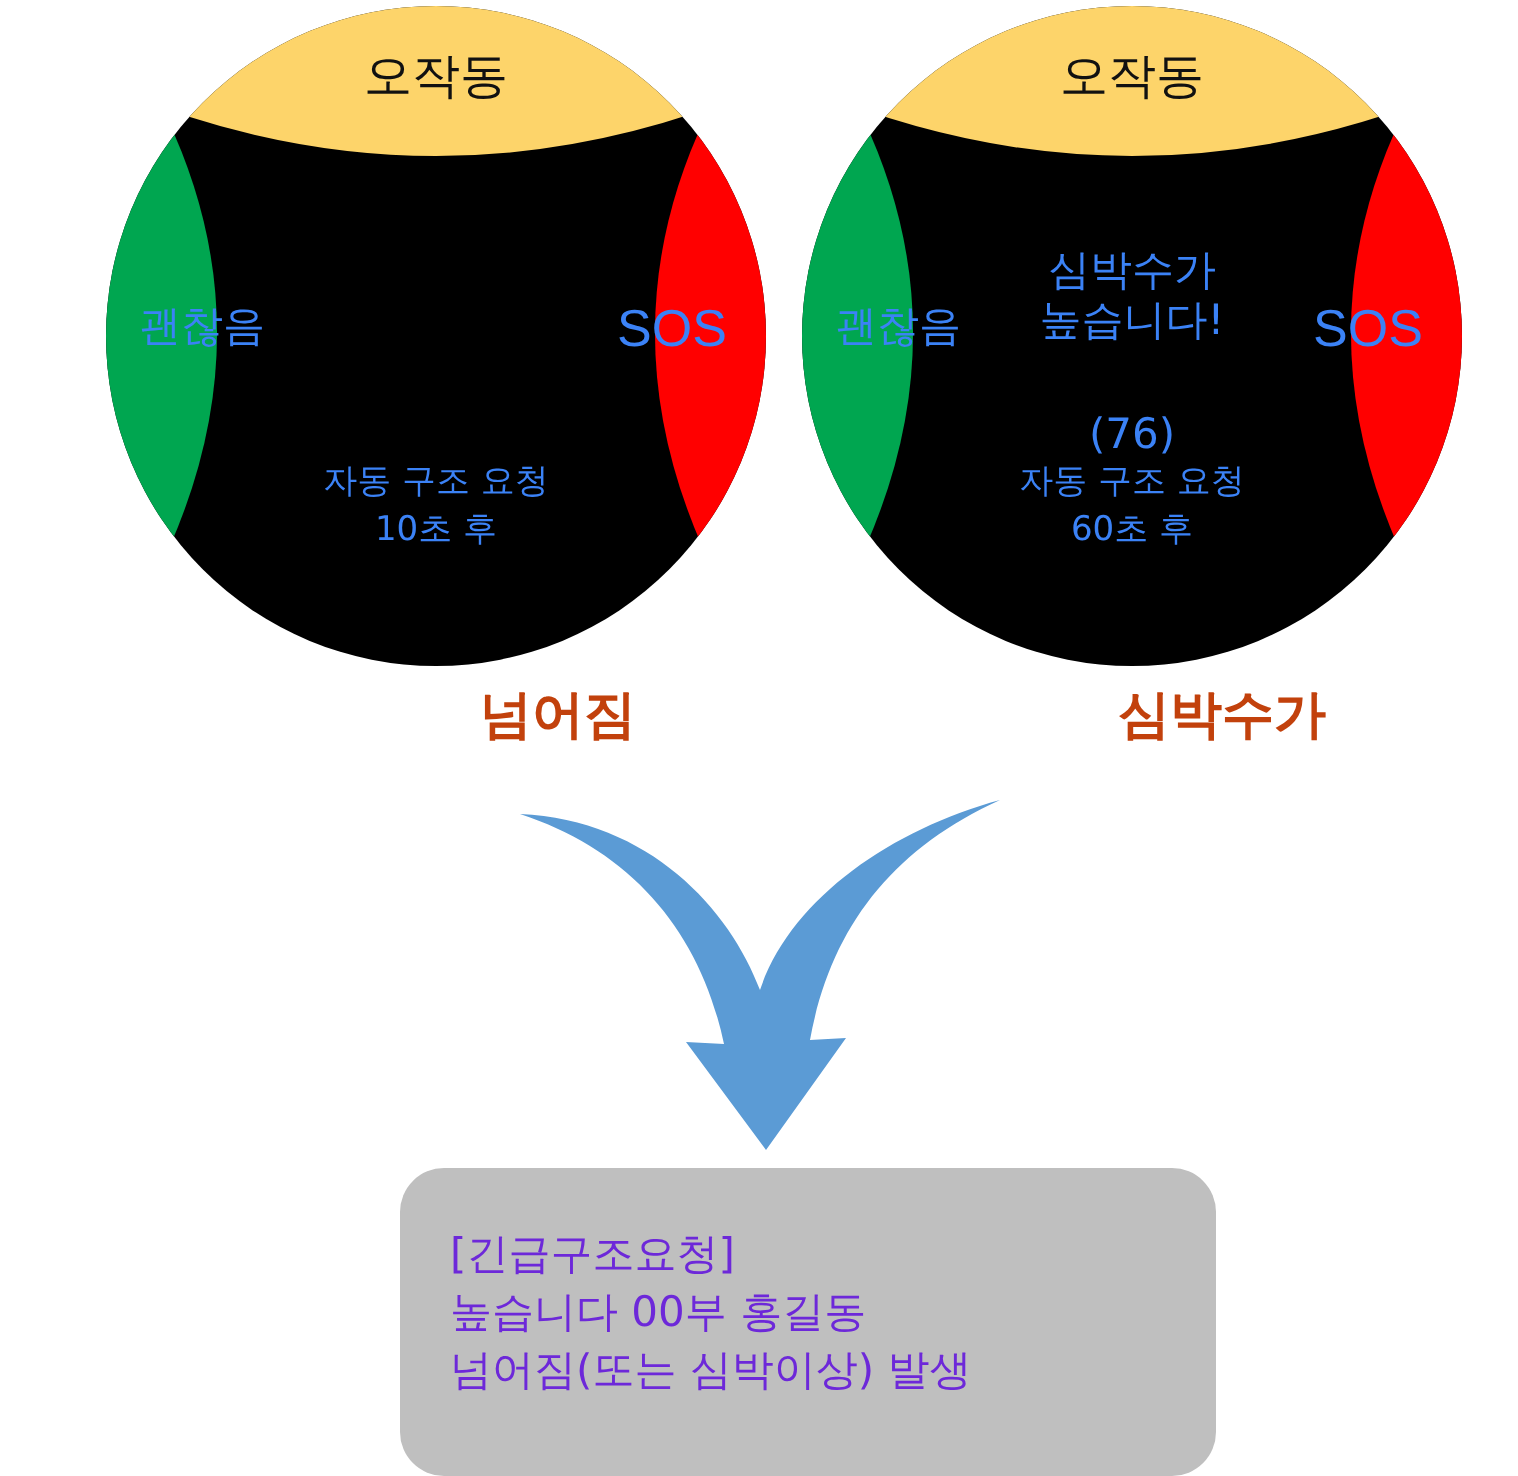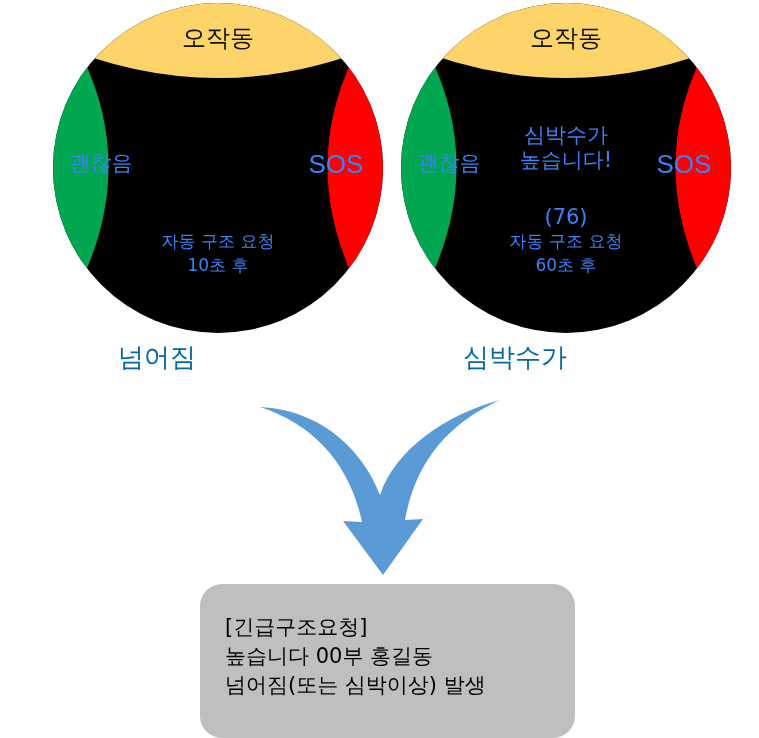--- a/index.html
+++ b/index.html
@@ -9,24 +9,24 @@
   .watch svg { position:absolute; left:0; top:0; }
   .watch .txt { position:absolute; color:#3b82f6; text-align:center; white-space:nowrap; }
   .w1 { left:53px; }
   .w2 { left:401px; }
   .lbl-top { left:0; width:330px; top:19px; font-size:24px; color:#111 !important; }
   .lbl-left { left:0; width:96px; top:146px; font-size:21px; }
   .lbl-right { left:236px; width:94px; top:146px; font-size:26px; font-family:"Liberation Sans",sans-serif; }
   .msg { left:70px; width:190px; font-size:21px; line-height:25px; }
   .sub { font-size:21px; line-height:20px;margin-top:34px; }
   .auto { left:70px; width:190px; top:226px; font-size:17px; line-height:24px; }
-  .caption { position:absolute; top:340px; font-size:26px; font-weight:normal; color:#0369a1; text-align:left; width:200px; }
+  .caption { position:absolute; top:340px; font-size:26px; font-weight:bold; color:#c2410c; text-align:right; width:200px; }
   .arrow { position:absolute; left:255px; top:395px; }
-  .msgbox { position:absolute; left:200px; top:584px; width:375px; height:154px; background:#bfbfbf;
-            border-radius:22px; box-sizing:border-box; padding:29px 0 0 25px; color:#000000; font-size:21px; line-height:29px; }
+  .msgbox { position:absolute; left:200px; top:584px; width:408px; height:154px; background:#bfbfbf;
+            border-radius:22px; box-sizing:border-box; padding:29px 0 0 25px; color:#6d28d9; font-size:21px; line-height:29px; }
   .msgbox div { white-space:nowrap; }
 </style>
 </head>
 <body>
 
 <div class="watch w1">
   <svg width="330" height="330" viewBox="0 0 330 330">
     <defs>
         <clipPath id="c1">
           <circle cx="165" cy="165" r="165"></circle>

